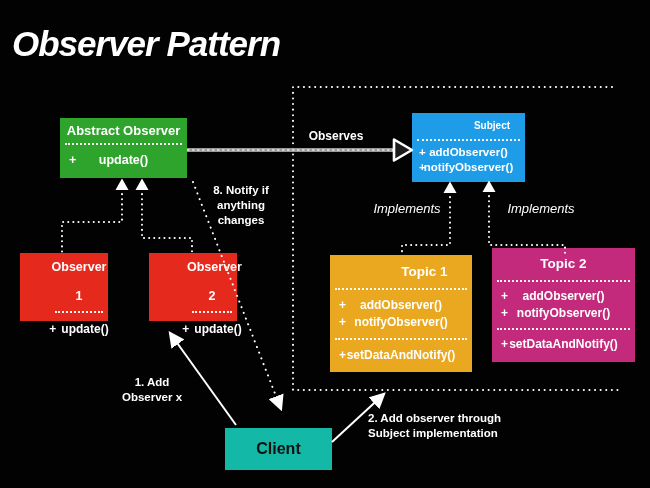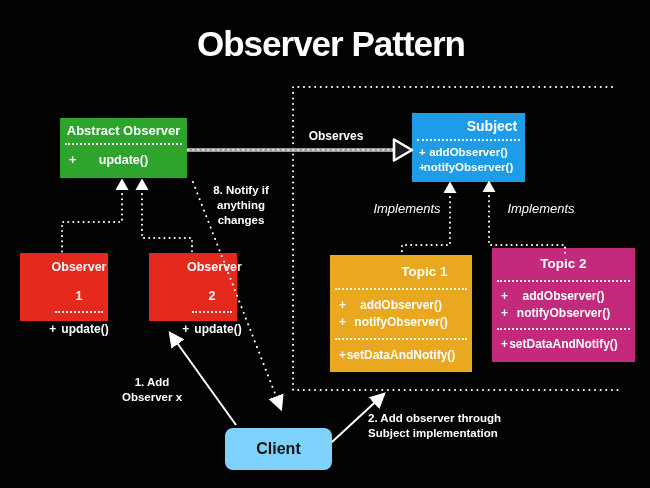--- a/index.html
+++ b/index.html
@@ -1,22 +1,22 @@
 <!DOCTYPE html>
 <html><head>
 <meta charset="utf-8">
 <style>
   html,body{margin:0;padding:0;background:#000;}
   .canvas{
     position:relative; width:650px; height:488px; overflow:hidden;
     background:#020202; font-family:"Liberation Sans","DejaVu Sans",sans-serif;
   }
   .title{
-    position:absolute; left:0; top:24px; width:100%; text-align:center;
-    color:#fff; font-size:35px; font-weight:bold; 
+    position:absolute; left:0; top:24px; width:100%; text-align:left;
+    color:#fff; font-size:35px; font-weight:bold; font-style:italic;
     letter-spacing:-1px; padding-left:12px; box-sizing:border-box;
   }
   .box{
     position:absolute; box-sizing:border-box; color:#fff;
   }
   .box-title{
     text-align:center; font-weight:bold; color:#fff;
   }
   .divider{
     border-top:2px dotted rgba(255,255,255,.95); margin:0 5px; height:0;
@@ -30,21 +30,21 @@
   }
   .note{
     position:absolute; color:#fff; font-weight:bold; font-size:11.5px; line-height:15px;
   }
   .note.center{text-align:center;}
   .impl{
     position:absolute; color:#fff; font-weight:normal; font-style:italic;
     font-size:13px; width:110px; text-align:center;
   }
   .client{
-    position:absolute; background:#7dd3fc; border-radius:8px;
+    position:absolute; background:#14b8a6; border-radius:0;
     display:flex; align-items:center; justify-content:center;
     color:#111; font-weight:bold; font-size:16px;
   }
   svg.overlay{position:absolute; left:0; top:0; pointer-events:none;}
 </style>
 </head>
 <body>
 
 <div class="canvas">
 
@@ -53,21 +53,21 @@
   <div class="box" style="left: 60px; top: 118px; width: 127px; height: 60px; background-color: rgb(47, 164, 45);">
     <div class="box-title" style="font-size:13px;line-height:25px;">Abstract Observer</div>
     <div class="divider"></div>
     <div class="m-row" style="font-size:12.5px;line-height:30px;">
       <span class="vis">+</span>
       <span>update()</span>
     </div>
   </div>
 
   <div class="box" style="left: 412px; top: 113px; width: 113px; height: 69px; background-color: rgb(31, 156, 232);">
-    <div class="box-title" style="font-size:14px;line-height:26px;padding-left:47px;">Subject</div>
+    <div class="box-title" style="font-size:10px;line-height:26px;padding-left:47px;">Subject</div>
     <div class="divider"></div>
     <div class="m-row" style="font-size:11.5px;line-height:16px;margin-top:3px;">
       <span class="vis" style="left:7px;">+</span>
       <span>addObserver()</span>
     </div>
     <div class="m-row" style="font-size:11.5px;line-height:15px;">
       <span class="vis" style="left:7px;">+</span>
       <span>notifyObserver()</span>
     </div>
   </div>

